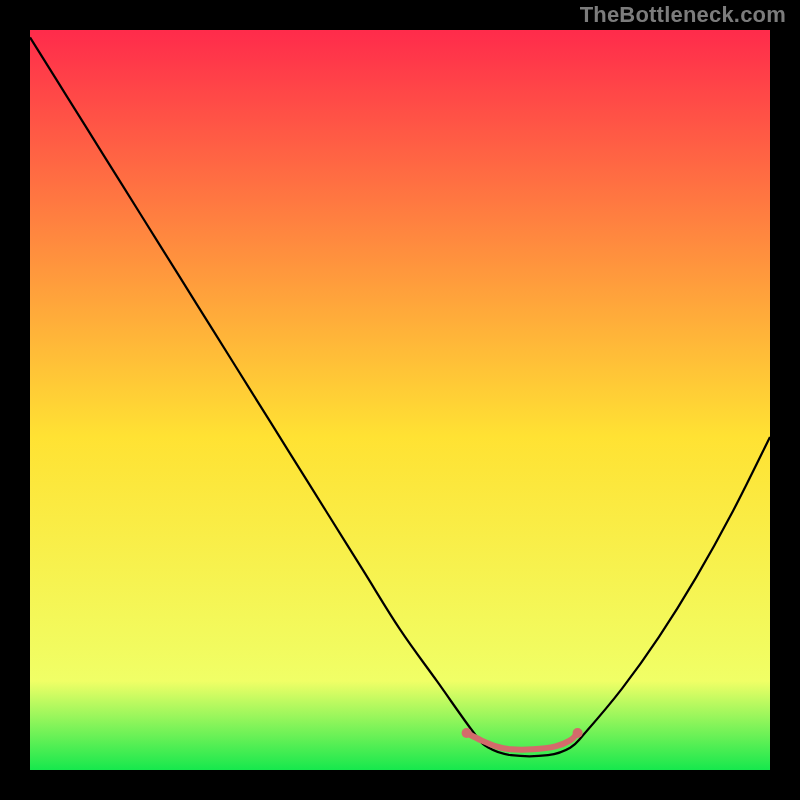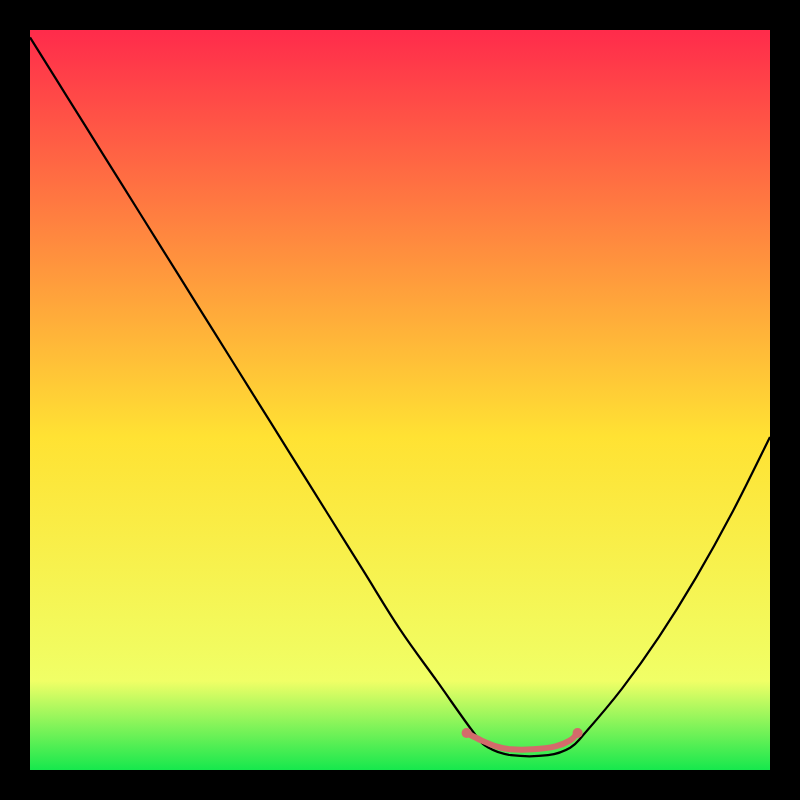--- a/index.html
+++ b/index.html
@@ -38,20 +38,21 @@
   }
   svg {
     display: block;
   }
 </style>
 </head>
 <body>
 
 <div class="frame">
 
+  <div class="watermark">TheBottleneck.com</div>
 
   <div class="plot">
     <svg id="chart-svg" width="740" height="740" viewBox="0 0 740 740" preserveAspectRatio="none">
       <defs>
         <linearGradient id="bg-grad" x1="0" y1="0" x2="0" y2="1">
           <stop id="g-stop-0" offset="0%" stop-color="#ff2b4b"></stop>
           <stop id="g-stop-1" offset="55%" stop-color="#ffe233"></stop>
           <stop id="g-stop-2" offset="88%" stop-color="#f0ff66"></stop>
           <stop id="g-stop-3" offset="100%" stop-color="#16e84d"></stop>
         </linearGradient>

